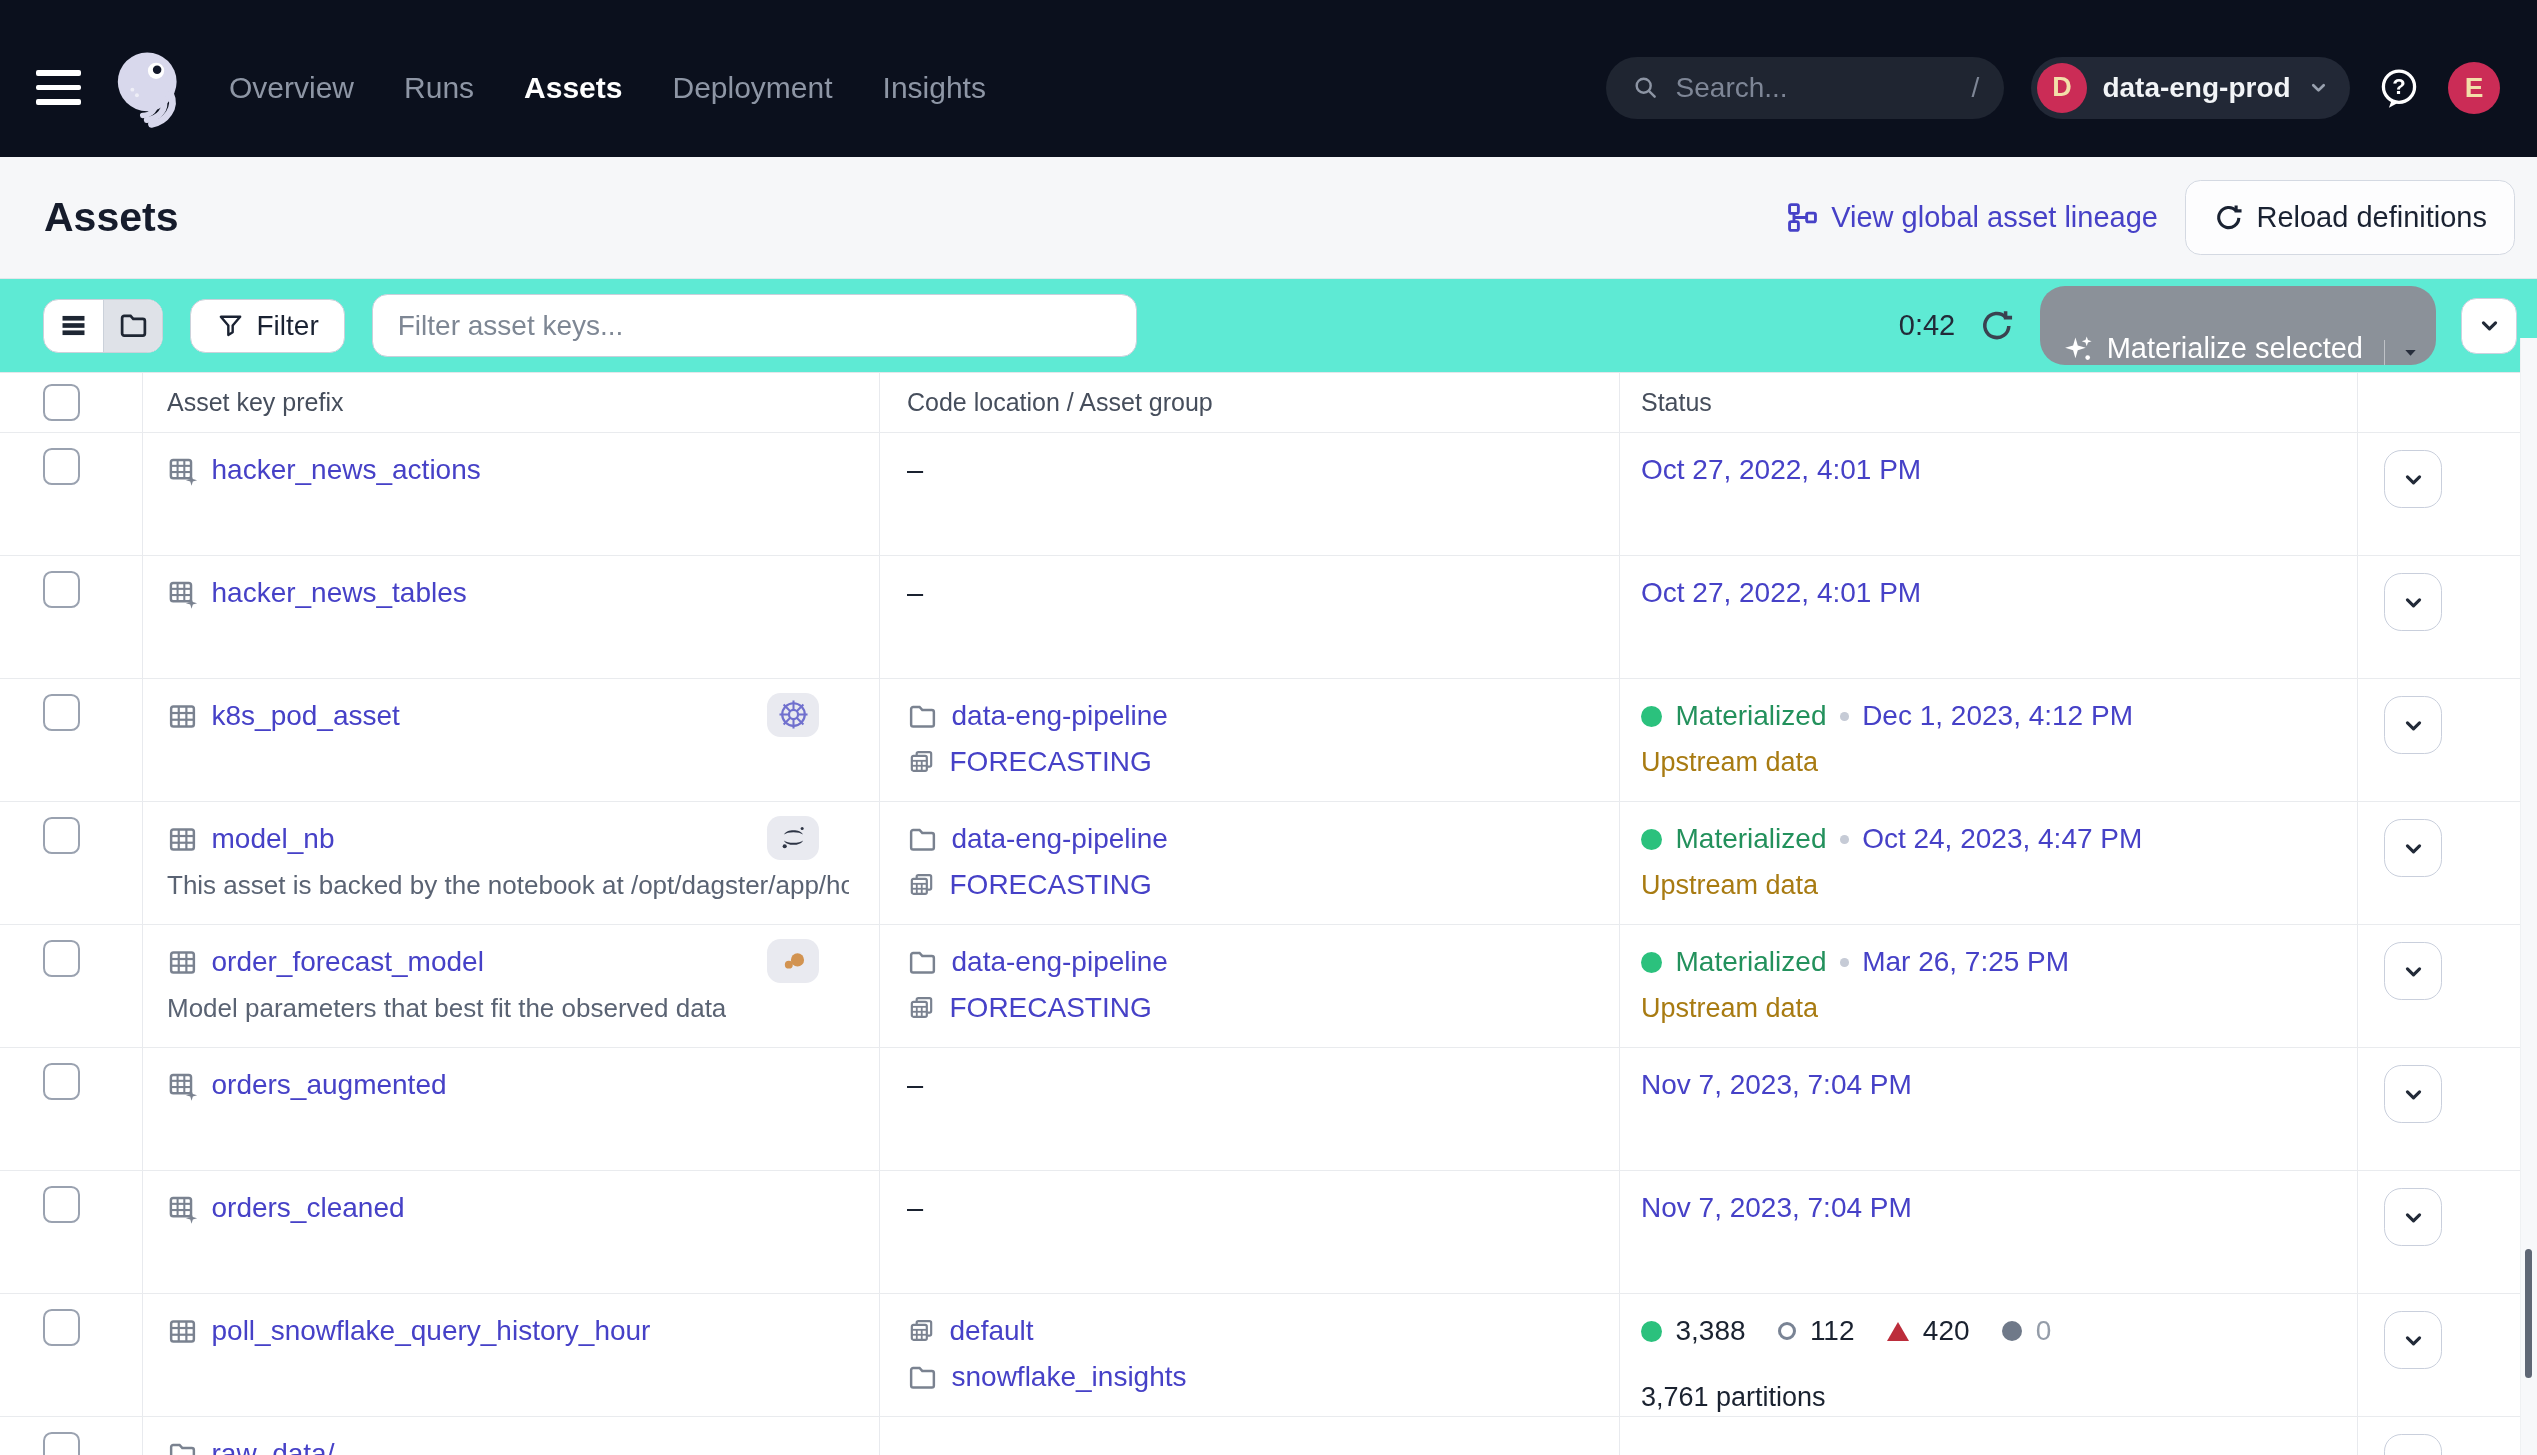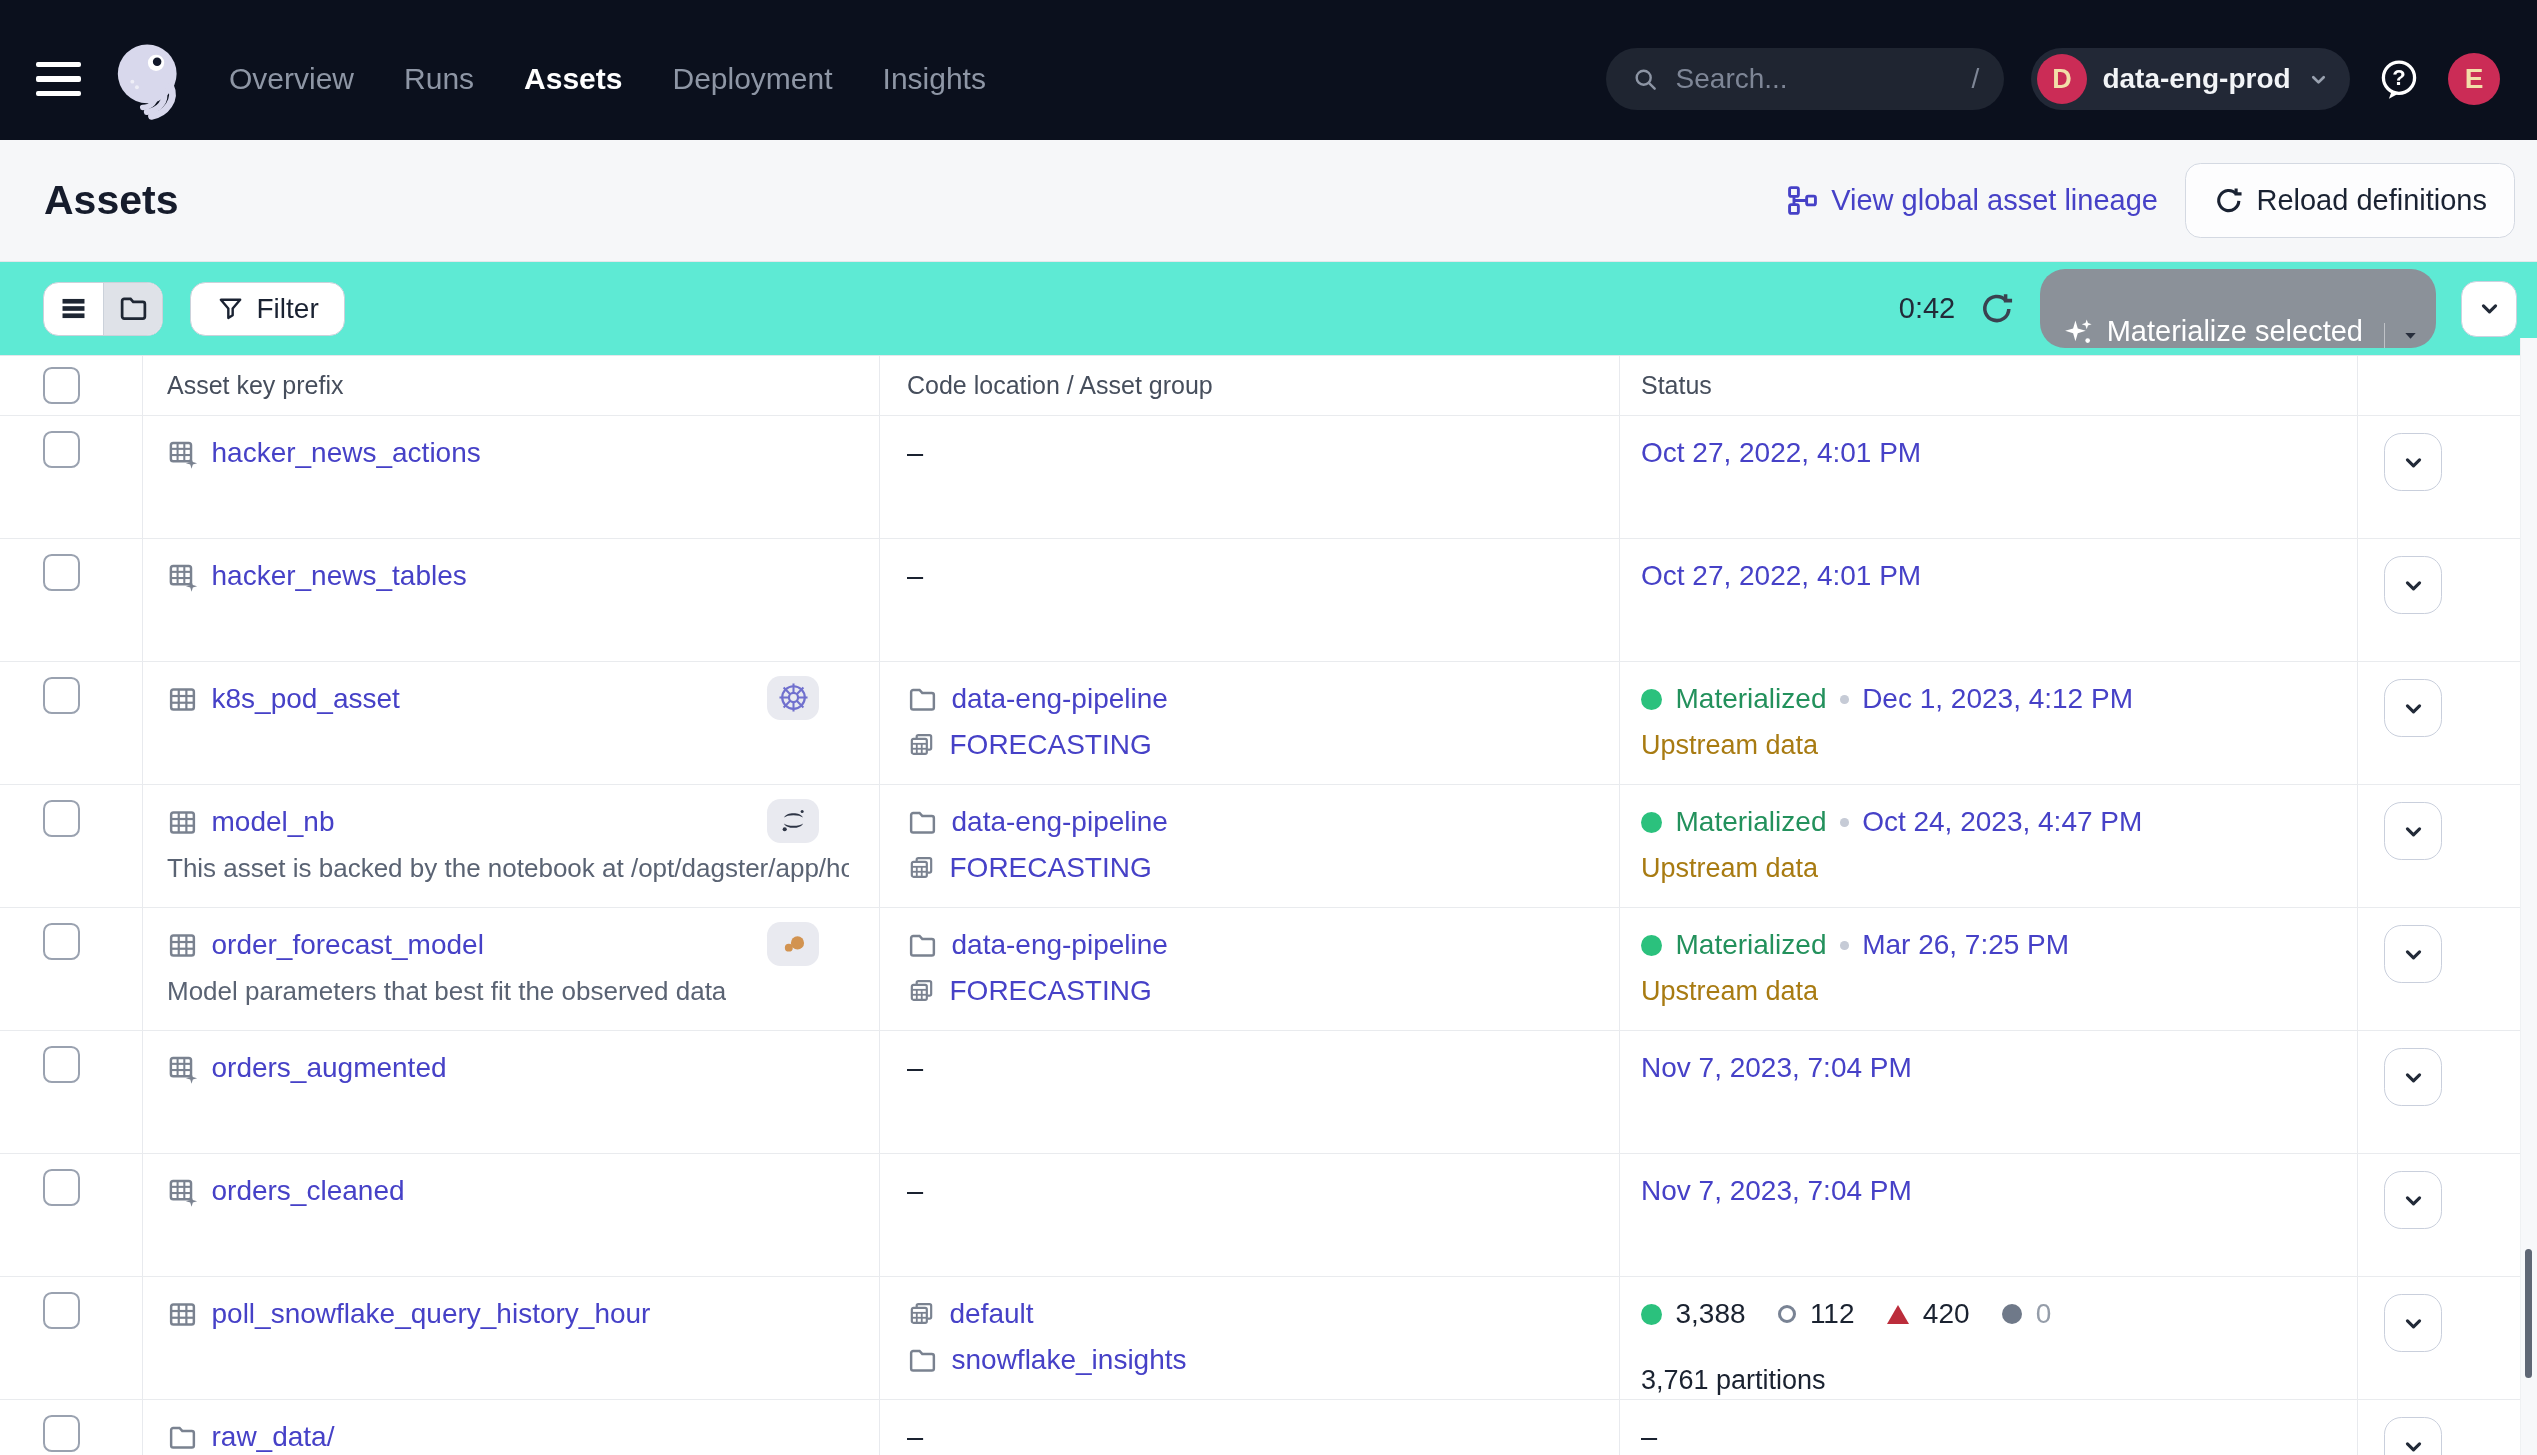--- a/index.html
+++ b/index.html
@@ -1,20 +1,20 @@
 <!DOCTYPE html>
 <html><head>
 <meta charset="utf-8">
 <style>
   * { margin:0; padding:0; box-sizing:border-box; }
   html,body { width:2538px; height:1455px; overflow:hidden; background:#fff;
     font-family:"Liberation Sans","DejaVu Sans",sans-serif; }
 
   
-  .topbar { height:140px; background:#0B101D; display:flex; align-items:center;
+  .topbar { height:157px; background:#0B101D; display:flex; align-items:center;
     padding:18px 38px 0 36px; }
   .hamburger { width:45px; height:35px; display:flex; flex-direction:column;
     justify-content:space-between; cursor:pointer; }
   .hamburger i { display:block; height:5.8px; background:#fff; border-radius:1.9px; }
   .logo { width:85px; height:85px; margin:0 40px 0 23px; }
   .nav { display:flex; gap:50px; align-items:center; }
   .nav-item { font-size:30px; color:#8E96A5; cursor:pointer; }
   .nav-item.active { color:#FFFFFF; font-weight:bold; }
   .tb-right { margin-left:auto; display:flex; align-items:center; gap:27px; }
   .searchpill { width:398px; height:62px; background:#1F2531; border-radius:31px;
@@ -202,20 +202,21 @@
         <path d="M3.2 6.2 a1.6 1.6 0 0 1 1.6 -1.6 h4.9 l2.1 2.3 h7.4 a1.6 1.6 0 0 1 1.6 1.6 v9.7 a1.6 1.6 0 0 1 -1.6 1.6 h-14.4 a1.6 1.6 0 0 1 -1.6 -1.6 Z" fill="none" stroke="#1E2633" stroke-width="2.1"></path>
       </svg>
     </div>
   </div>
   <button class="filter-btn">
     <svg width="29" height="29" viewBox="0 0 24 24">
       <path d="M4 4.8 h16 l-6.2 7.2 v5.6 l-3.6 2.2 v-7.8 Z" fill="none" stroke="#1A2232" stroke-width="2" stroke-linejoin="round"></path>
     </svg>
     <span>Filter</span>
   </button>
+  <input class="filter-input" placeholder="Filter asset keys..." style="">
   <span class="timer">0:42</span>
   <span class="refresh">
     <svg width="37" height="37" viewBox="0 0 24 24">
       <path d="M17.9 6.7 A7.8 7.8 0 1 0 20 12.3" fill="none" stroke="#3A4250" stroke-width="2.3"></path>
       <path d="M22.1 6.9 h-4.2 v-4.2" fill="none" stroke="#3A4250" stroke-width="2.3"></path>
     </svg>
   </span>
   <div class="mat-btn">
     <div class="mat-main">
       <svg width="33" height="33" viewBox="0 0 24 24">

